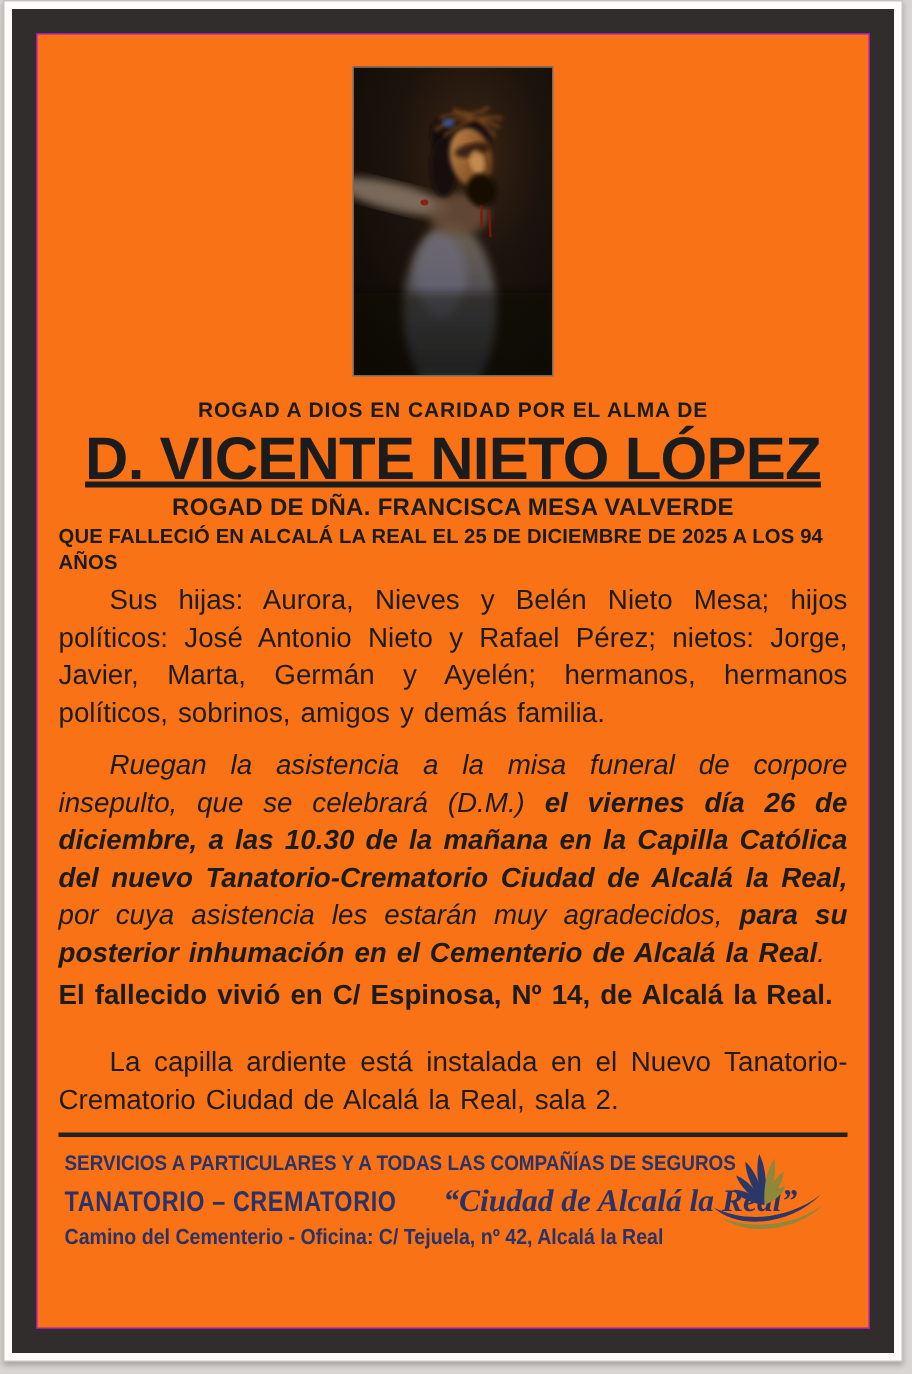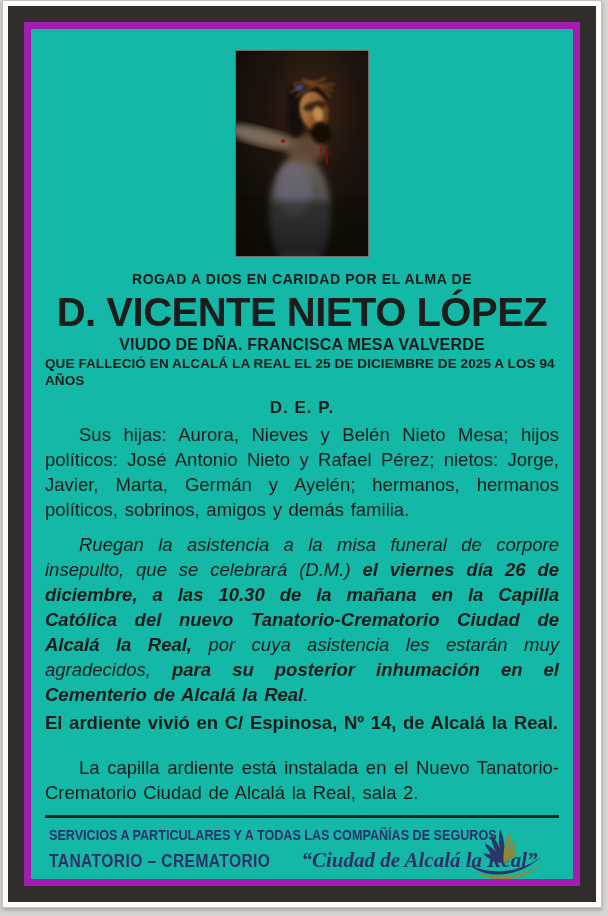--- a/index.html
+++ b/index.html
@@ -17,22 +17,22 @@
     box-shadow:0 2px 4px rgba(0,0,0,.25);
     box-sizing:border-box;
   }
   .frame{
     position:absolute;inset:5px;
     border:16px solid #302d2c;
     box-sizing:border-box;
   }
   .content{
     position:absolute;inset:0;
-    border:7px solid #a21caf;
-    background:#14b8a6;
+    border:1px solid #a21caf;
+    background:#f97316;
     box-sizing:border-box;
     overflow:hidden;
     padding:0 14px;
   }
   .photo{
     width:132px;height:205px;
     margin:21px auto 14px auto;
     border:1px solid #6f6c68;
     display:block;
   }
@@ -45,20 +45,21 @@
     margin:0 0 2px 0;
   }
   .name{
     text-align:center;
     font-weight:700;
     font-size:40px;
     letter-spacing:-.5px;
     margin:0;
     line-height:46px;
     white-space:nowrap;
+    text-decoration:underline;
   }
   .relationship{
     text-align:center;font-weight:700;font-size:16px;line-height:20px;
     letter-spacing:.2px;
   }
   .death-line{
     text-align:left;font-weight:700;font-size:13.5px;line-height:17px;
     letter-spacing:.1px;
   }
   .dep{
@@ -180,31 +181,30 @@
           <ellipse cx="47" cy="90" rx="2.6" ry="2" fill="#8e1c10" opacity=".95"></ellipse>
 
           <rect x="0" y="150" width="132" height="55" fill="#0a0706" opacity=".45" filter="url(#soft)"></rect>
         </svg>
       </div>
 
       <div class="invocation">ROGAD A DIOS EN CARIDAD POR EL ALMA DE</div>
 
       <h1 class="name">D. VICENTE NIETO LÓPEZ</h1>
 
-      <div class="relationship">VIUDO DE DÑA. FRANCISCA MESA VALVERDE</div>
+      <div class="relationship">ROGAD DE DÑA. FRANCISCA MESA VALVERDE</div>
 
       <div class="death-line">QUE FALLECIÓ EN ALCALÁ LA REAL EL 25 DE DICIEMBRE DE 2025 A LOS 94 AÑOS</div>
 
-      <div class="dep">D. E. P.</div>
 
       <p class="body-par indent family">Sus hijas: Aurora, Nieves y Belén Nieto Mesa; hijos políticos: José Antonio Nieto y Rafael Pérez; nietos: Jorge, Javier, Marta, Germán y Ayelén; hermanos, hermanos políticos, sobrinos, amigos y demás familia.</p>
 
       <p class="body-par indent funeral"><span>Ruegan la asistencia a la misa funeral de corpore insepulto, que se celebrará (D.M.) </span><span class="bold">el viernes día 26 de diciembre, a las 10.30 de la mañana en la Capilla Católica del nuevo Tanatorio-Crematorio Ciudad de Alcalá la Real,</span><span> por cuya asistencia les estarán muy agradecidos, </span><span class="bold">para su posterior inhumación en el Cementerio de Alcalá la Real</span><span>.</span></p>
 
-      <p class="body-par residence">El ardiente vivió en C/ Espinosa, Nº 14, de Alcalá la Real.</p>
+      <p class="body-par residence">El fallecido vivió en C/ Espinosa, Nº 14, de Alcalá la Real.</p>
 
       <p class="body-par indent chapel">La capilla ardiente está instalada en el Nuevo Tanatorio-Crematorio Ciudad de Alcalá la Real, sala 2.</p>
 
 
       <hr class="rule">
 
       <div class="footer">
         <div class="footer-left">
           <div class="svc"><span class="condensed-l">SERVICIOS A PARTICULARES Y A TODAS LAS COMPAÑÍAS DE SEGUROS</span></div>
           <div class="tanatorio-row">

